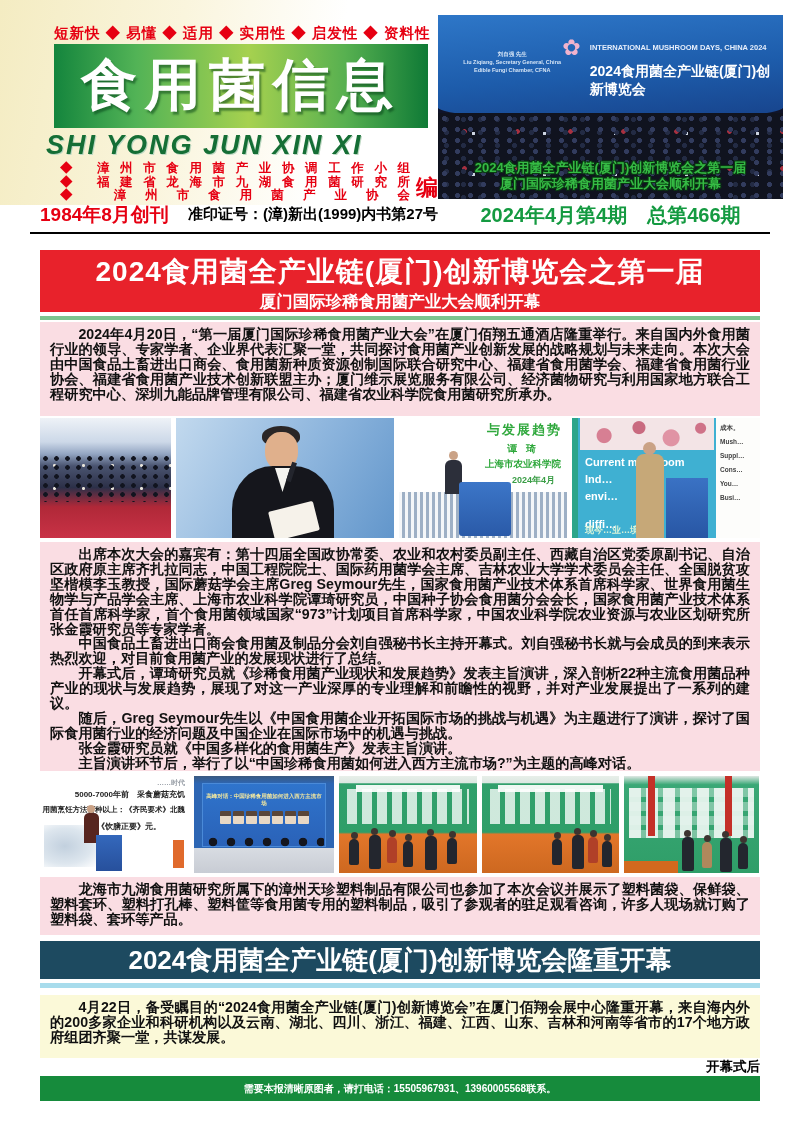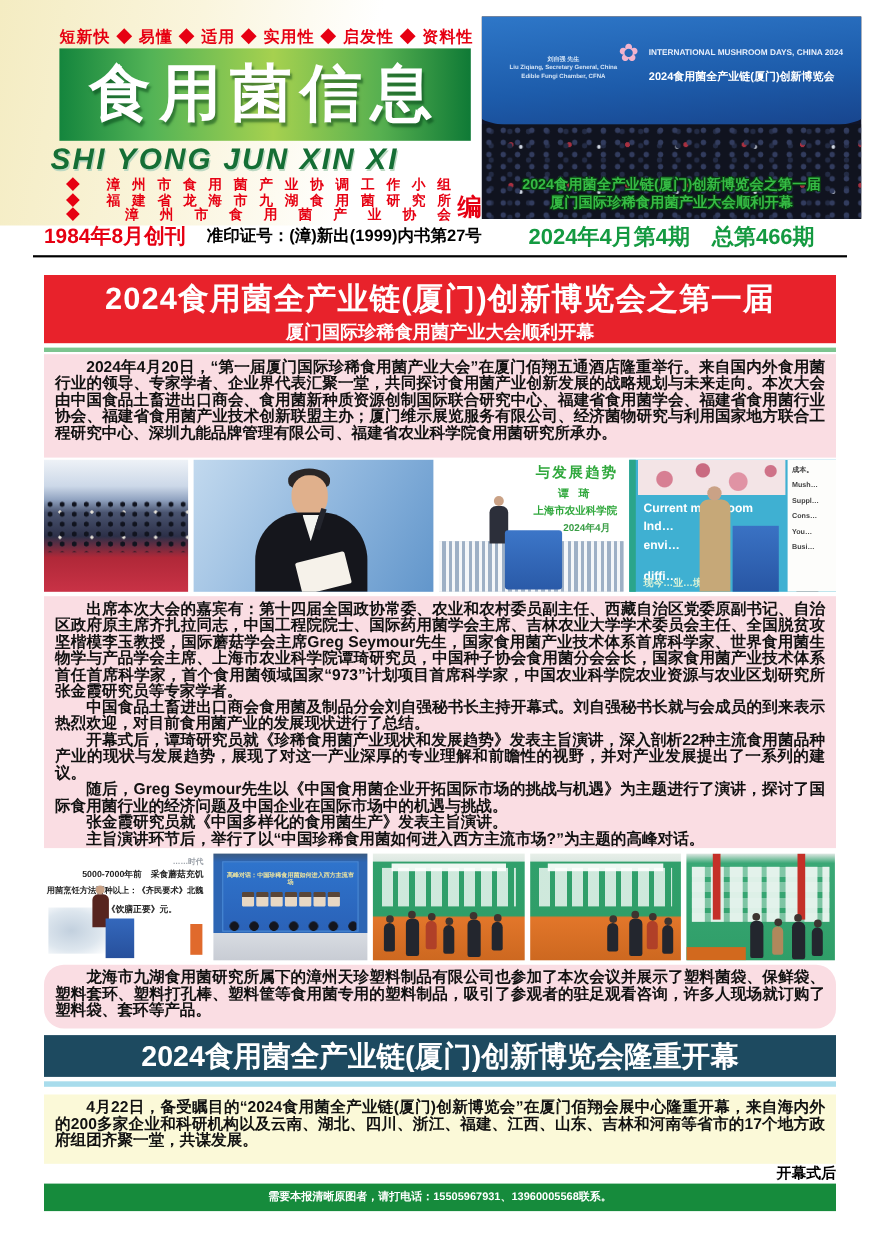--- a/index.html
+++ b/index.html
@@ -30,21 +30,21 @@
   
   .cover{position:absolute;left:408px;top:5px;width:345px;height:184px;overflow:hidden;background:#10142a;}
   .cover-scr{position:absolute;left:0;right:0;top:0;height:57%;
     background:linear-gradient(175deg,#2e77c8 0%,#1d5cab 55%,#17428a 100%);
     border-radius:0 0 45% 45% / 0 0 12% 12%;}
   .cover-small{position:absolute;left:4%;top:19%;width:35%;font-size:5.5px;line-height:8px;
     color:#d4e4f6;text-align:center;font-weight:bold;}
   .cover-small span{display:block;}
   .cover-logo{position:absolute;left:36%;top:12%;font-size:22px;color:#f2b3cd;line-height:22px;}
   .cover-en{position:absolute;left:44%;top:15%;width:54%;font-size:7.5px;color:#e6eefb;font-weight:bold;}
-  .cover-cn{position:absolute;left:44%;top:26%;width:54%;font-size:10px;color:#fff;font-weight:bold;}
+  .cover-cn{position:absolute;left:44%;top:26%;width:54%;font-size:14px;color:#fff;font-weight:bold;}
   .cover-aud{position:absolute;left:0;right:0;bottom:0;height:47%;background-color:#10131f;
     background-image:
       radial-gradient(circle,#323c5e 2.2px,transparent 2.8px),
       radial-gradient(circle,#232b44 2.2px,transparent 2.8px),
       radial-gradient(circle,#a83040 2px,transparent 2.6px),
       radial-gradient(circle,#cfd6e2 1.4px,transparent 2px);
     background-size:13px 11px,17px 13px,53px 37px,71px 41px;}
   .cover-cap{position:absolute;left:0;right:0;bottom:8px;text-align:center;font-weight:bold;
     font-size:13px;line-height:15.5px;color:#35bb44;
     text-shadow:1px 1px 0 #0a3a12,-1px -1px 0 #0a3a12,1px -1px 0 #0a3a12,-1px 1px 0 #0a3a12;}
@@ -57,21 +57,21 @@
   .h2box{position:absolute;left:40px;top:941px;width:720px;height:38px;background:#1d4a60;
     color:#fff;text-align:center;font-size:26px;font-weight:bold;line-height:38px;white-space:nowrap;}
   .rule-cyan{position:absolute;left:40px;top:983px;width:720px;height:5px;background:#a8dcec;}
   
   .tblk{position:absolute;left:40px;width:720px;box-sizing:border-box;background:#fadde3;
     padding:5px 10px;font-weight:bold;font-size:14.2px;line-height:14.9px;text-align:justify;
     color:#111;overflow:hidden;}
   .tblk p{margin:0;text-indent:2em;}
   .blk1{top:322px;height:94px;}
   .blk2{top:542px;height:229px;}
-  .blk3{top:877px;height:58px;border-radius:18px;}
+  .blk3{top:877px;height:58px;}
   .blk4{top:995px;height:63px;background:#fbf9d8;}
   .continued{position:absolute;right:40px;top:1058px;color:#000;font-size:13.5px;font-weight:bold;}
   .greenbar{position:absolute;left:40px;top:1076px;width:720px;height:25px;background:#168b3c;
     color:#fff;font-size:10px;font-weight:bold;text-align:center;line-height:25px;}
   
   .strip{position:absolute;left:40px;display:flex;gap:5px;}
   #strip1{top:418px;height:120px;}
   #strip2{top:776px;height:97px;}
   .ph{position:relative;overflow:hidden;height:100%;flex:none;}
   

